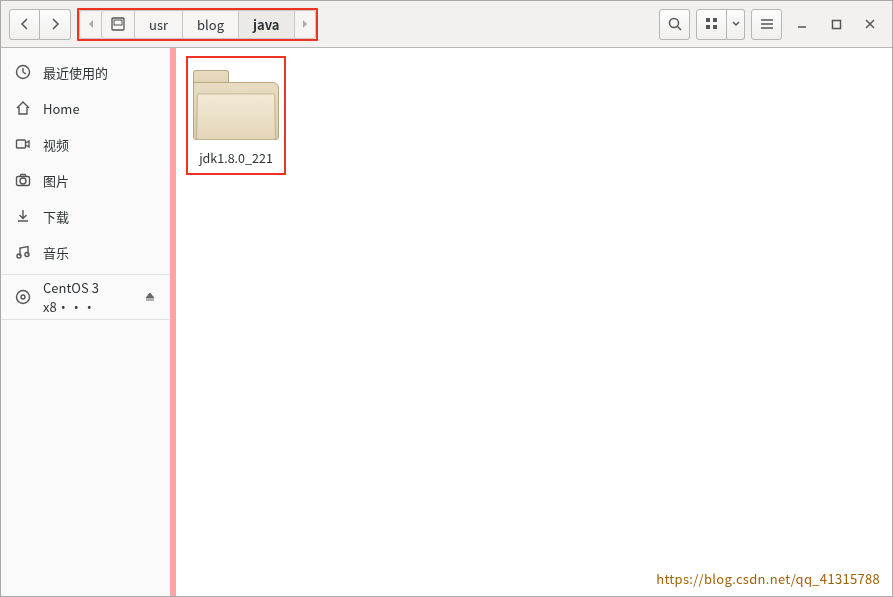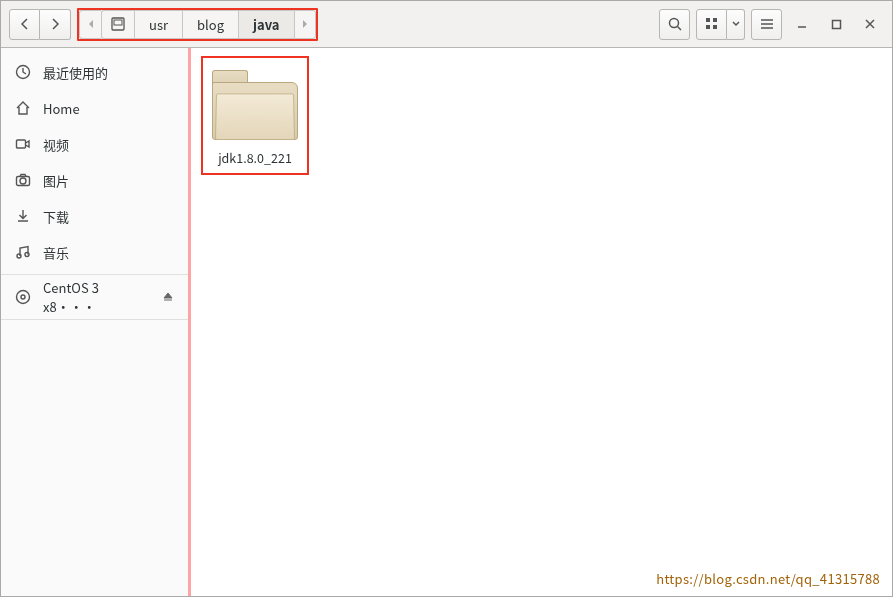--- a/index.html
+++ b/index.html
@@ -16,27 +16,27 @@
 .crumb { height: 29px; padding: 0 14px; background: #f6f5f4; border: 1px solid #c8c7c5; border-right: none; display: flex; align-items: center; cursor: pointer; font-size: 13px; color: #2e3436; }
 .crumb.icon-only { padding: 0 8px; }
 .crumb.current { font-weight: bold; background: #eceae7; }
 .crumb:first-child { border-radius: 3px 0 0 3px; }
 .scroll-arrow { width: 22px; height: 29px; background: #f6f5f4; border: 1px solid #c8c7c5; display: flex; align-items: center; justify-content: center; color: #aaa; cursor: pointer; }
 .scroll-arrow.left { border-right: none; border-radius: 3px 0 0 3px; }
 .scroll-arrow.right { border-radius: 0 3px 3px 0; }
 .spacer { flex: 1; }
 .win-btn { width: 28px; height: 28px; display: flex; align-items: center; justify-content: center; cursor: pointer; color: #555; }
 .body { display: flex; height: calc(100% - 47px); }
-.sidebar { width: 190px; background: #fafafa; border-right: 3px solid #fca5a5; overflow-y: auto; padding-top: 6px; }
+.sidebar { width: 175px; background: #fafafa; border-right: 6px solid #fca5a5; overflow-y: auto; padding-top: 6px; }
 .side-item { height: 36px; display: flex; align-items: center; padding: 0 14px; gap: 12px; cursor: pointer; color: #2e3436; font-size: 13px; }
 .side-sep { height: 1px; background: #e0e0de; margin: 4px 0; }
 .side-item .eject { margin-left: auto; color: #666; }
 .content { flex: 1; position: relative; background: #fff; }
 .file-grid { padding: 8px 10px; display: flex; flex-wrap: wrap; gap: 12px; align-content: flex-start; }
-.file-item { width: 108px; display: flex; flex-direction: column; align-items: center; padding: 6px 4px; cursor: pointer; }
+.file-item { width: 100px; display: flex; flex-direction: column; align-items: center; padding: 6px 4px; cursor: pointer; }
 .file-item.highlighted { border: 2px solid #e32; }
 .folder-icon { width: 86px; height: 76px; position: relative; margin-bottom: 8px; }
 .folder-back { position: absolute; bottom: 0; width: 86px; height: 58px; background: linear-gradient(#e8dcc3,#d9cbaa); border: 1px solid #b9a87f; border-radius: 2px 6px 3px 3px; }
 .folder-tab { position: absolute; top: 6px; left: 0; width: 36px; height: 16px; background: linear-gradient(#e8dcc3,#ddd0b3); border: 1px solid #b9a87f; border-bottom: none; border-radius: 3px 3px 0 0; }
 .folder-front { position: absolute; bottom: 0; left: 3px; width: 80px; height: 48px; background: linear-gradient(#f3ead6,#e3d6b9); border: 1px solid #c2b38e; border-radius: 2px; transform: perspective(200px) rotateX(6deg); transform-origin: bottom; }
 .file-label { font-size: 12.5px; color: #2e3436; text-align: center; }
 .watermark { position: absolute; bottom: 8px; right: 12px; color: #a16207; font-size: 13px; letter-spacing: .3px; }
 svg { display: block; }
 .ico { width: 16px; height: 16px; stroke: #555; stroke-width: 1.5; fill: none; }
 .side-ico { width: 16px; height: 16px; stroke: #555; stroke-width: 1.4; fill: none; flex-shrink: 0; }

